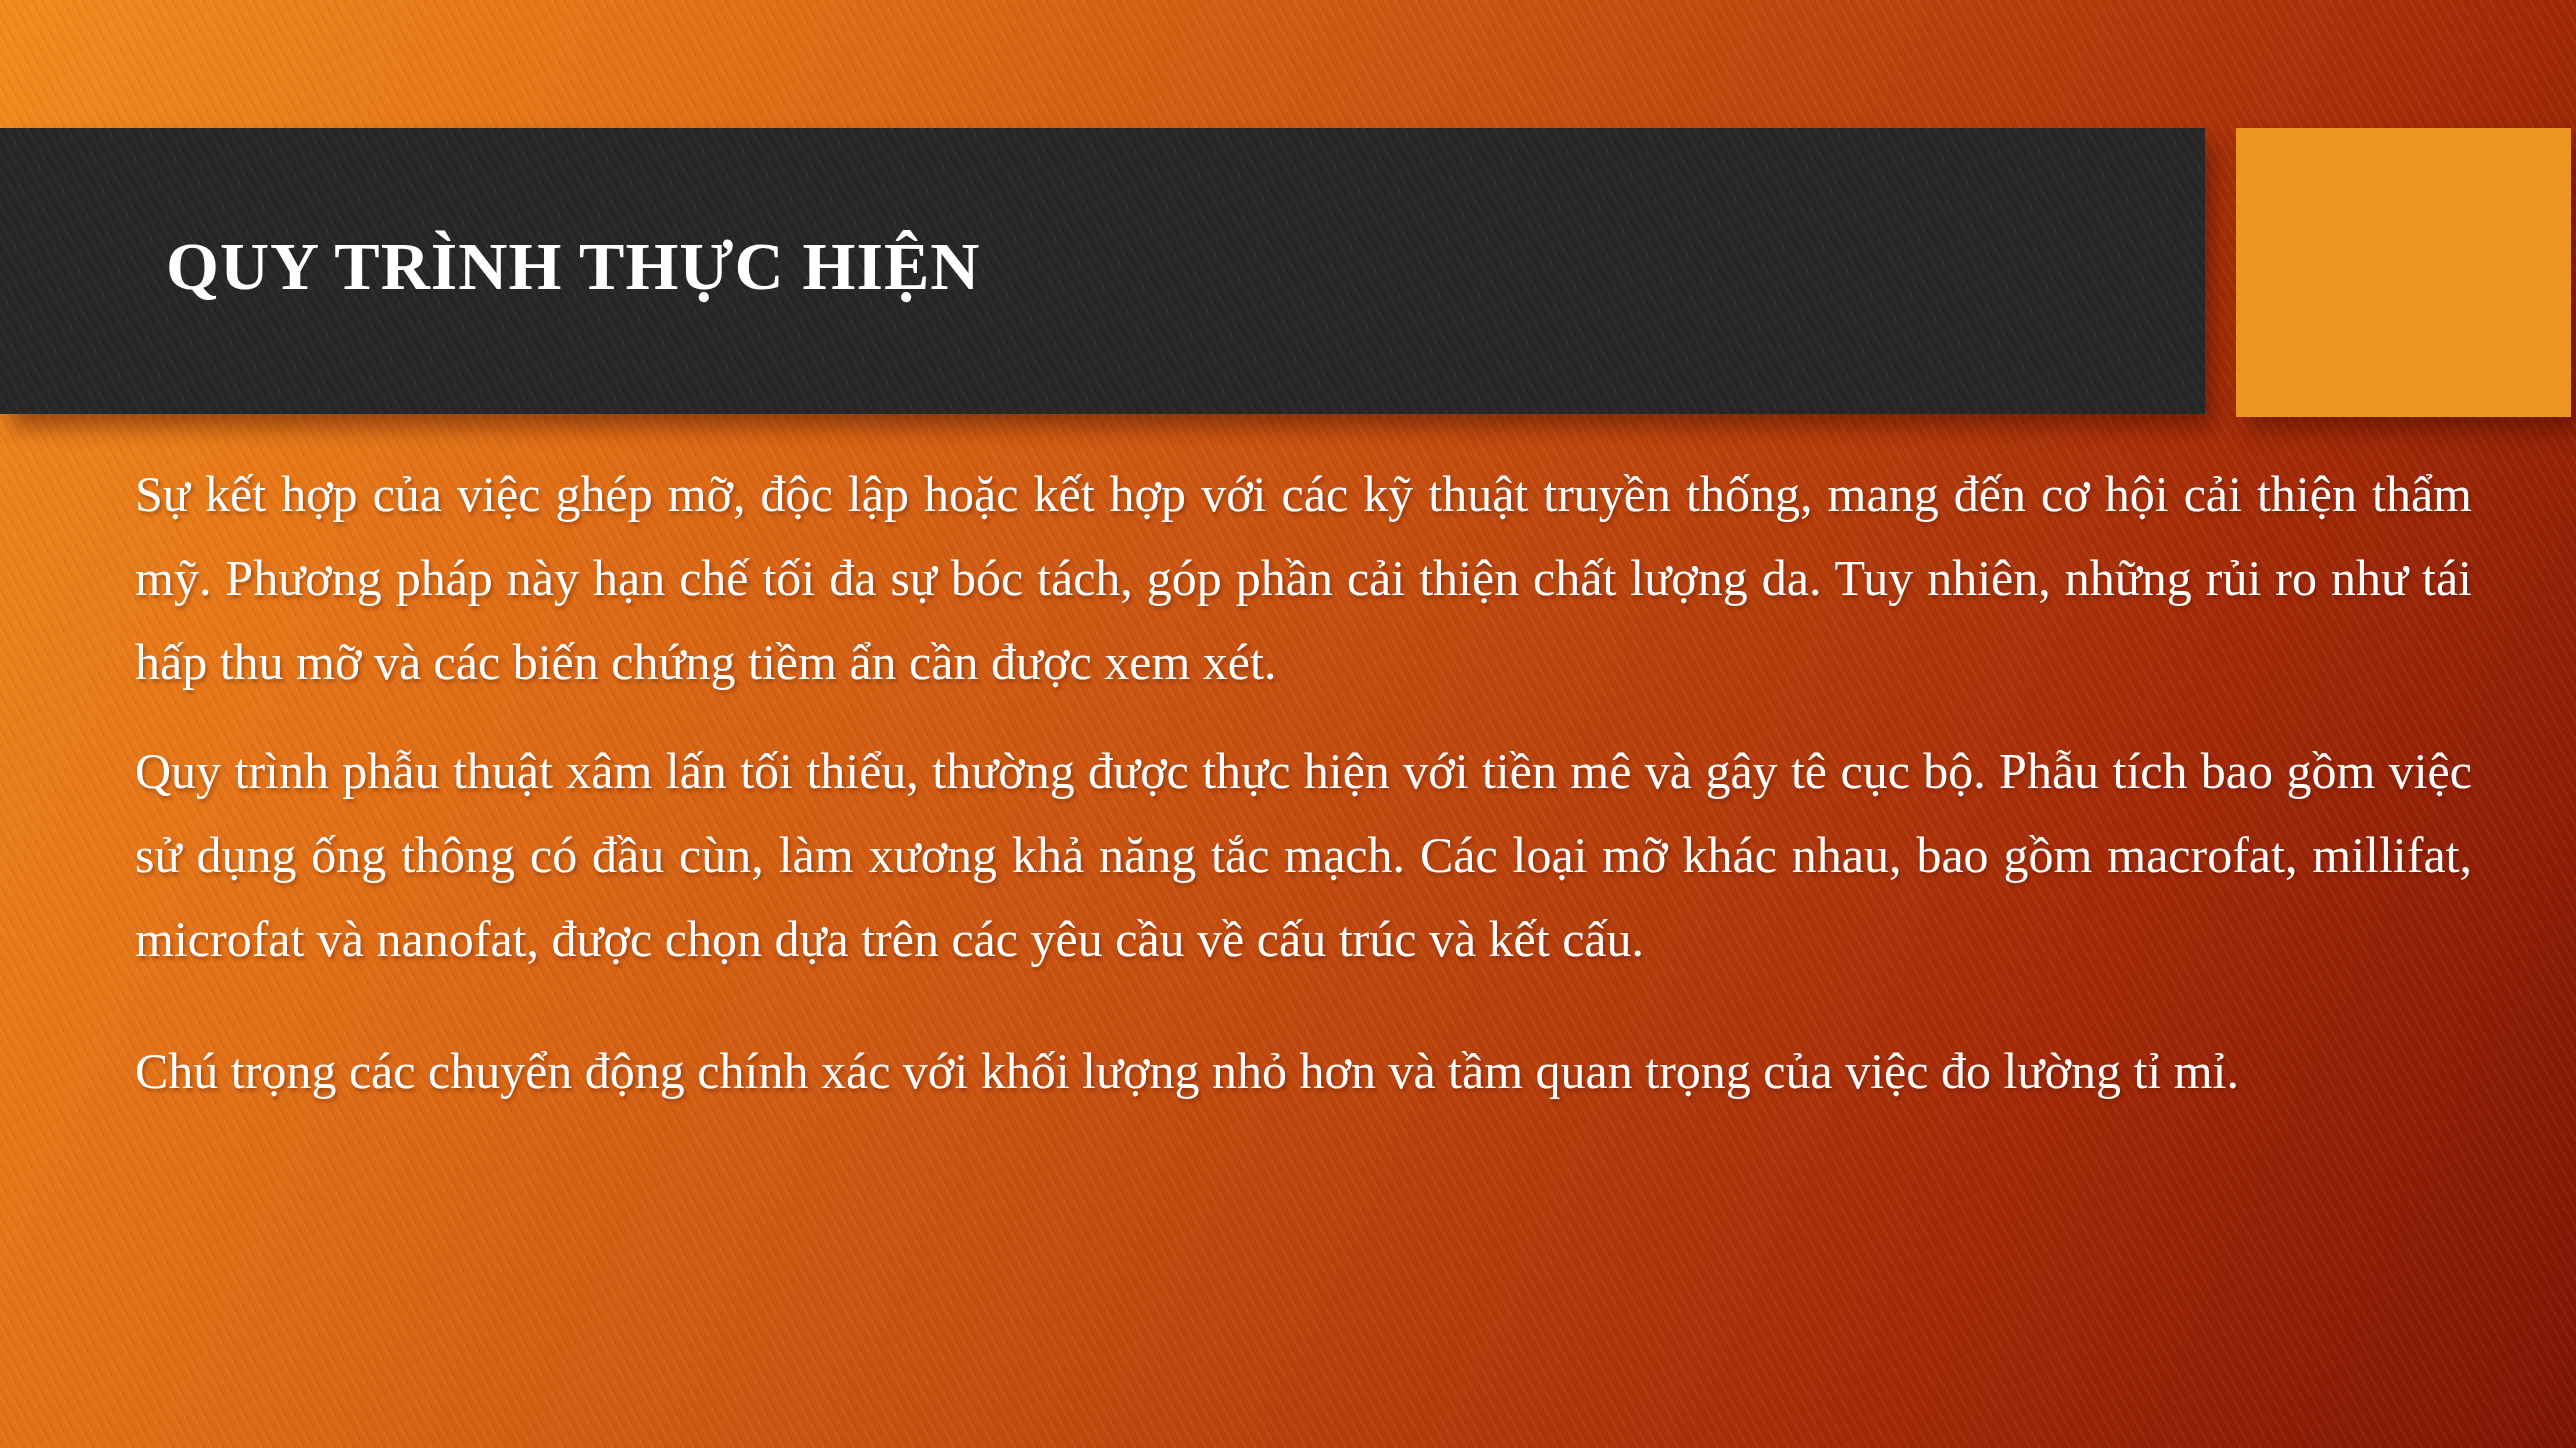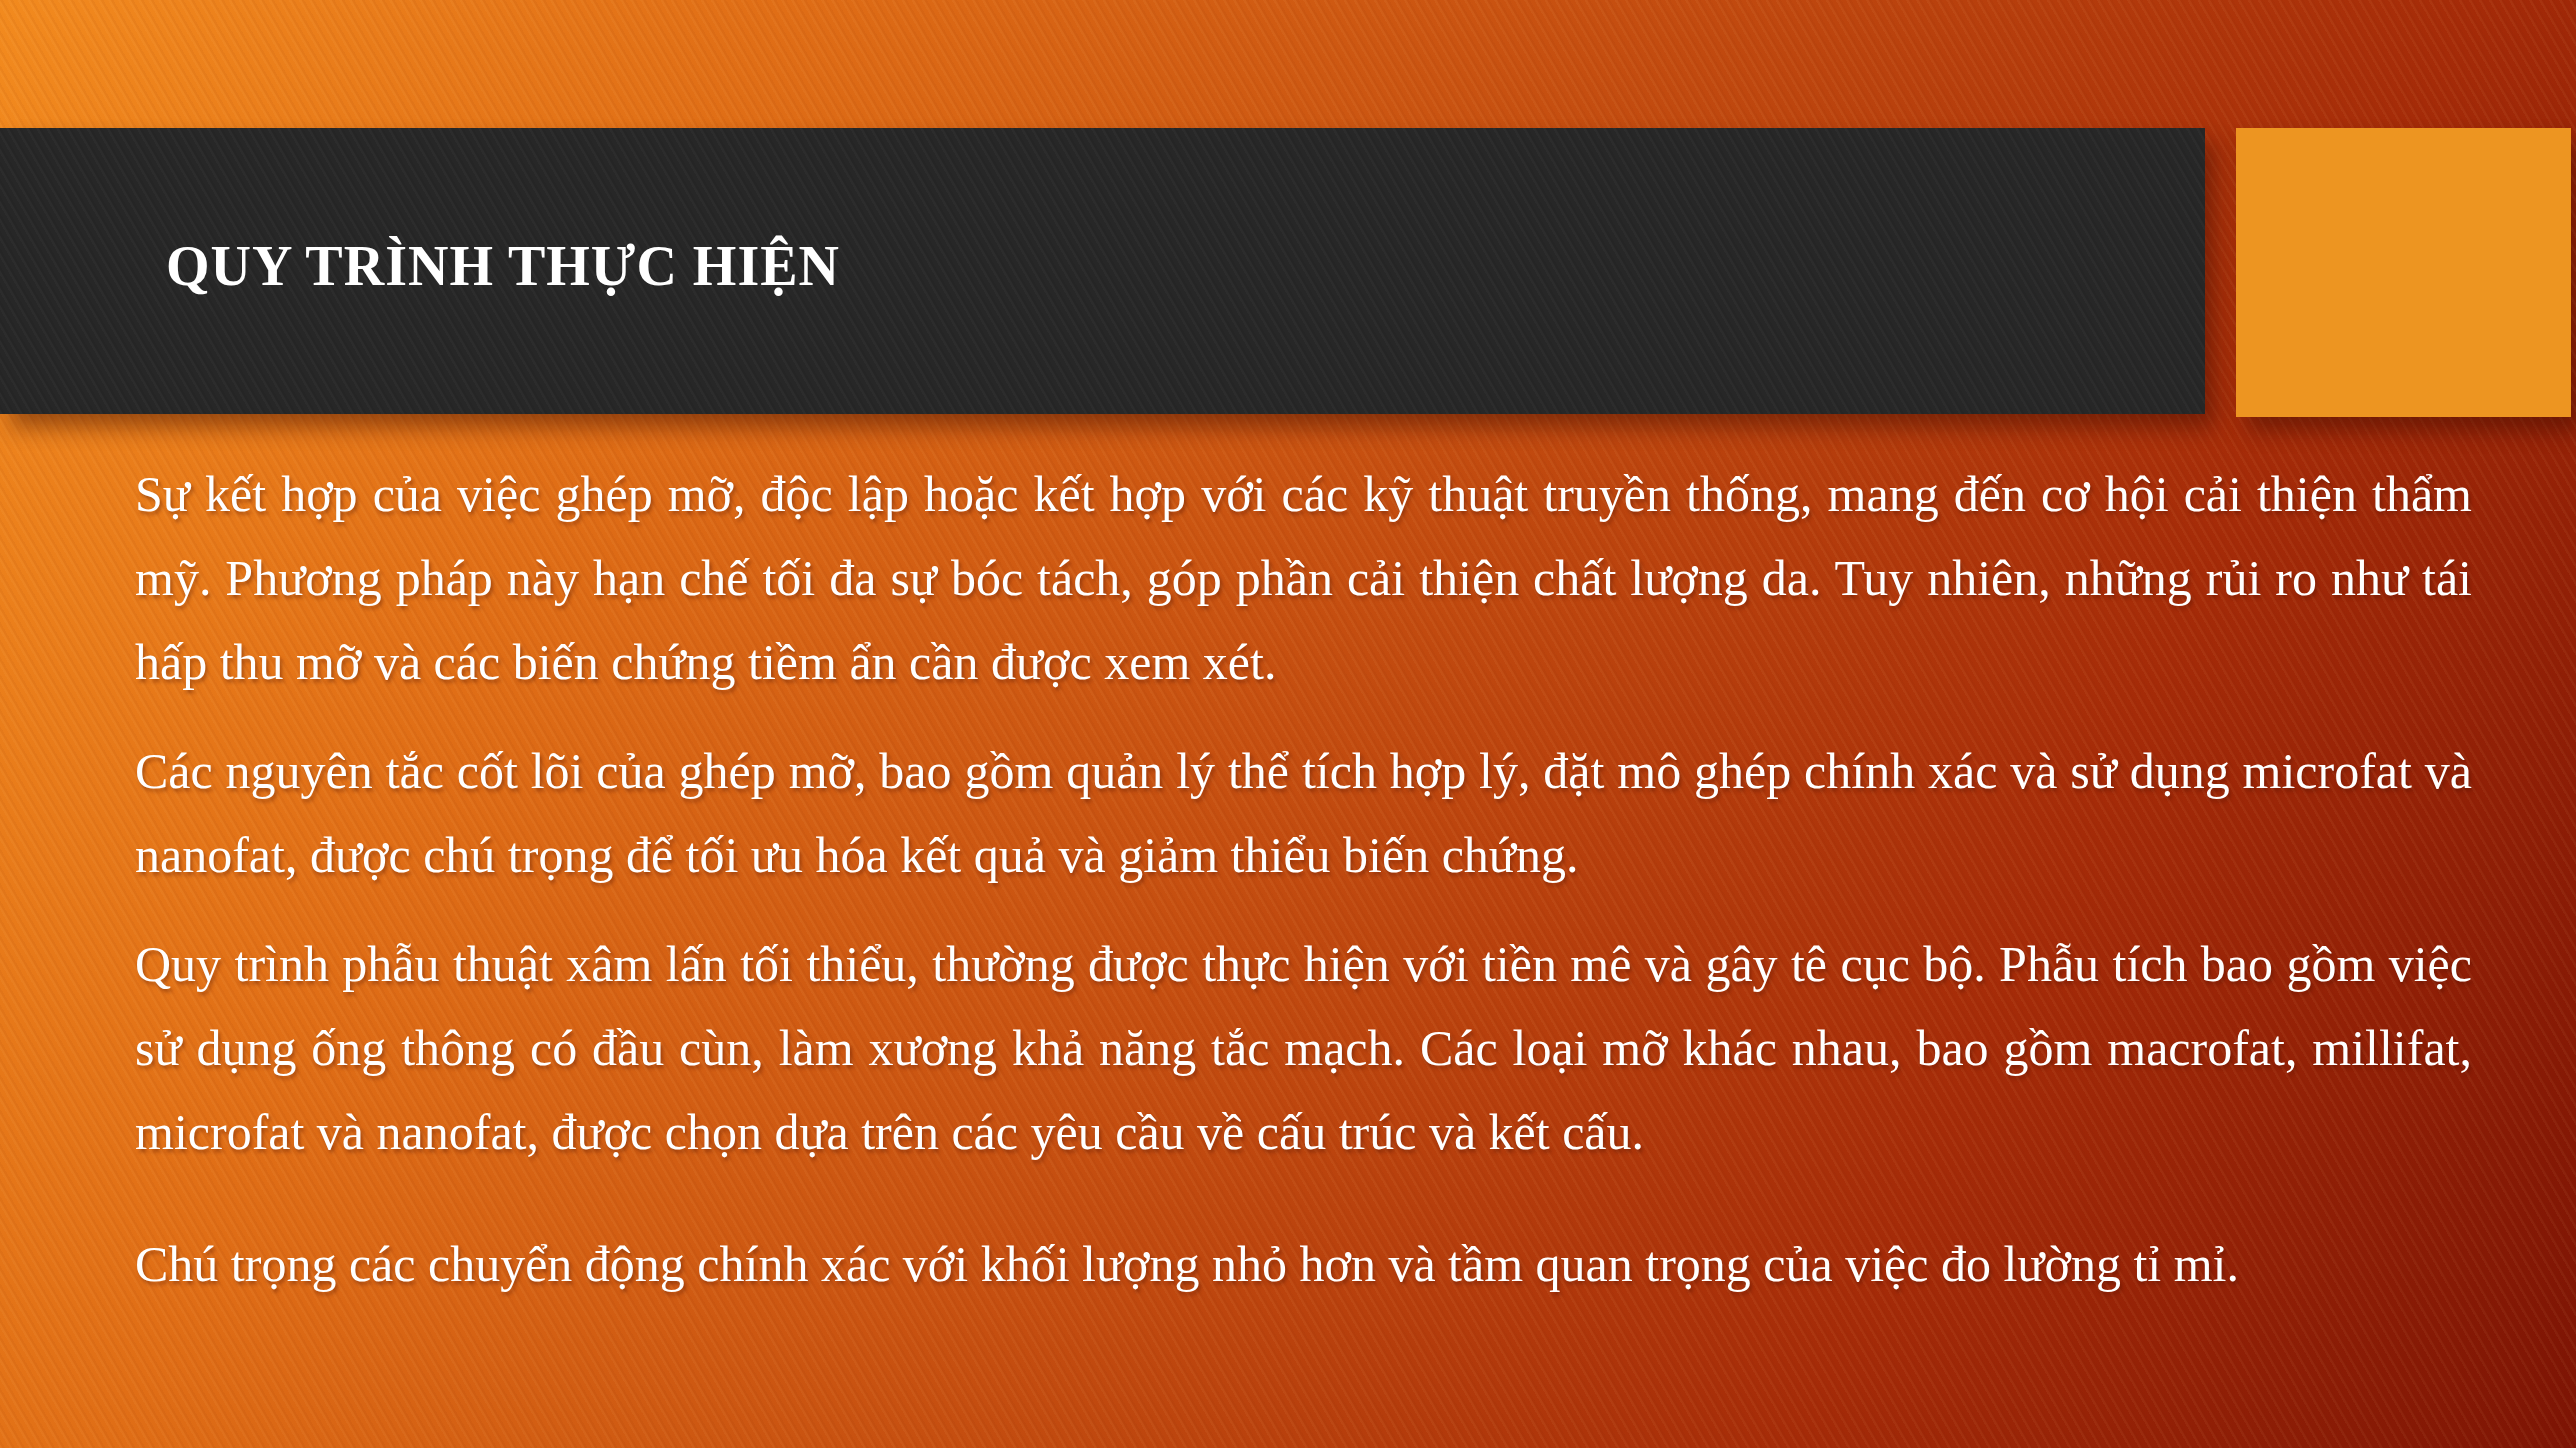--- a/index.html
+++ b/index.html
@@ -43,21 +43,21 @@
     box-shadow: 9.7px 13.5px 21px rgba(55, 8, 0, 0.45);
     display: flex;
     align-items: center;
   }
 
   .slide-title {
     margin: 0;
     padding-left: 166px;
     padding-bottom: 9.7px;
     color: #ffffff;
-    font-size: 56px;
+    font-size: 68px;
     font-weight: bold;
     letter-spacing: 1px;
     white-space: nowrap;
   }
 
   .accent-square {
     position: absolute;
     left: 2236px;
     top: 128px;
     width: 335px;
@@ -93,19 +93,18 @@
 <div class="slide">
 
   <div class="title-bar">
     <h1 class="slide-title">QUY TRÌNH THỰC HIỆN</h1>
   </div>
 
   <div class="accent-square"></div>
 
   <div class="body-text">
     <p>Sự kết hợp của việc ghép mỡ, độc lập hoặc kết hợp với các kỹ thuật truyền thống, mang đến cơ hội cải thiện thẩm mỹ. Phương pháp này hạn chế tối đa sự bóc tách, góp phần cải thiện chất lượng da. Tuy nhiên, những rủi ro như tái hấp thu mỡ và các biến chứng tiềm ẩn cần được xem xét.</p>
-    <p>Các nguyên tắc cốt lõi của ghép mỡ, bao gồm quản lý thể tích hợp lý, đặt mô ghép chính xác và sử dụng microfat và nanofat, được chú trọng để tối ưu hóa kết quả và giảm thiểu biến chứng.</p>
     <p>Quy trình phẫu thuật  xâm lấn tối thiểu, thường được thực hiện với tiền mê và gây tê cục bộ. Phẫu tích bao gồm việc sử dụng ống thông có đầu cùn, làm xương khả năng tắc mạch. Các loại mỡ khác nhau, bao gồm macrofat, millifat, microfat và nanofat, được chọn dựa trên các yêu cầu về cấu trúc và kết cấu.</p>
     <p>Chú trọng  các chuyển động chính xác với khối lượng nhỏ hơn và tầm quan trọng của việc đo lường tỉ mỉ.</p>
   </div>
 
 </div>
 
 
 </body></html>

